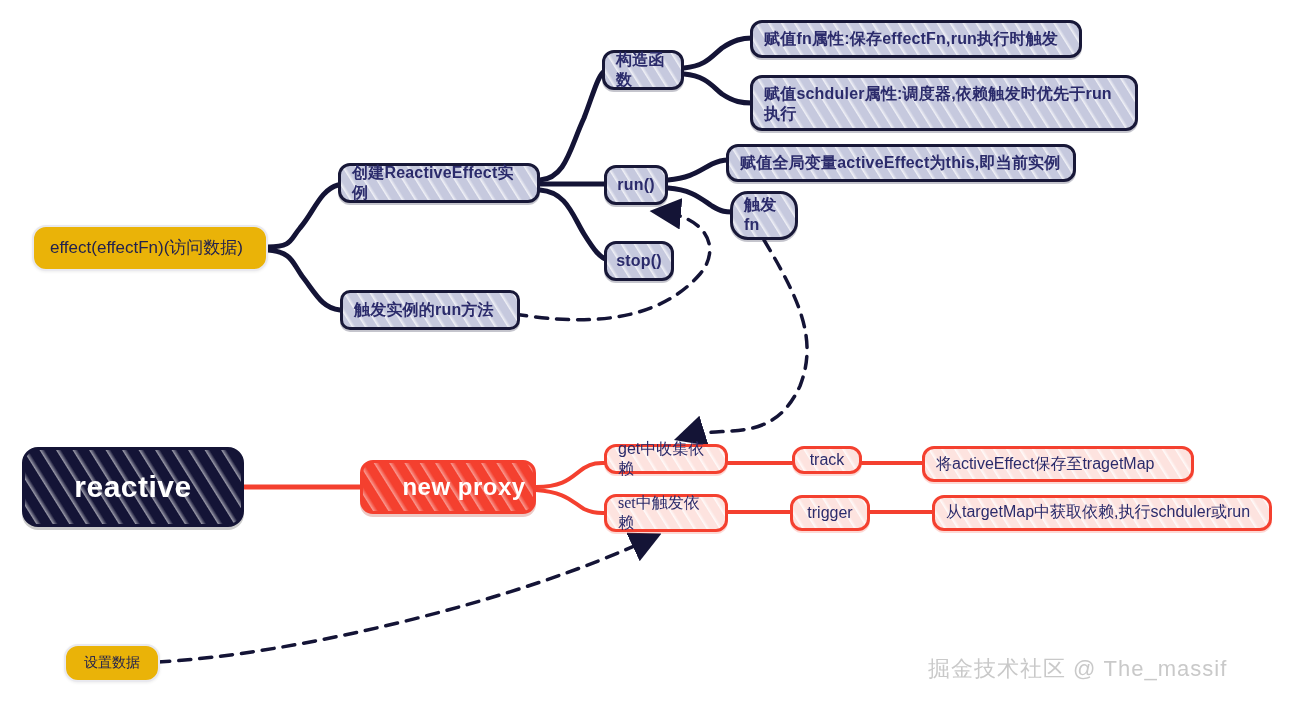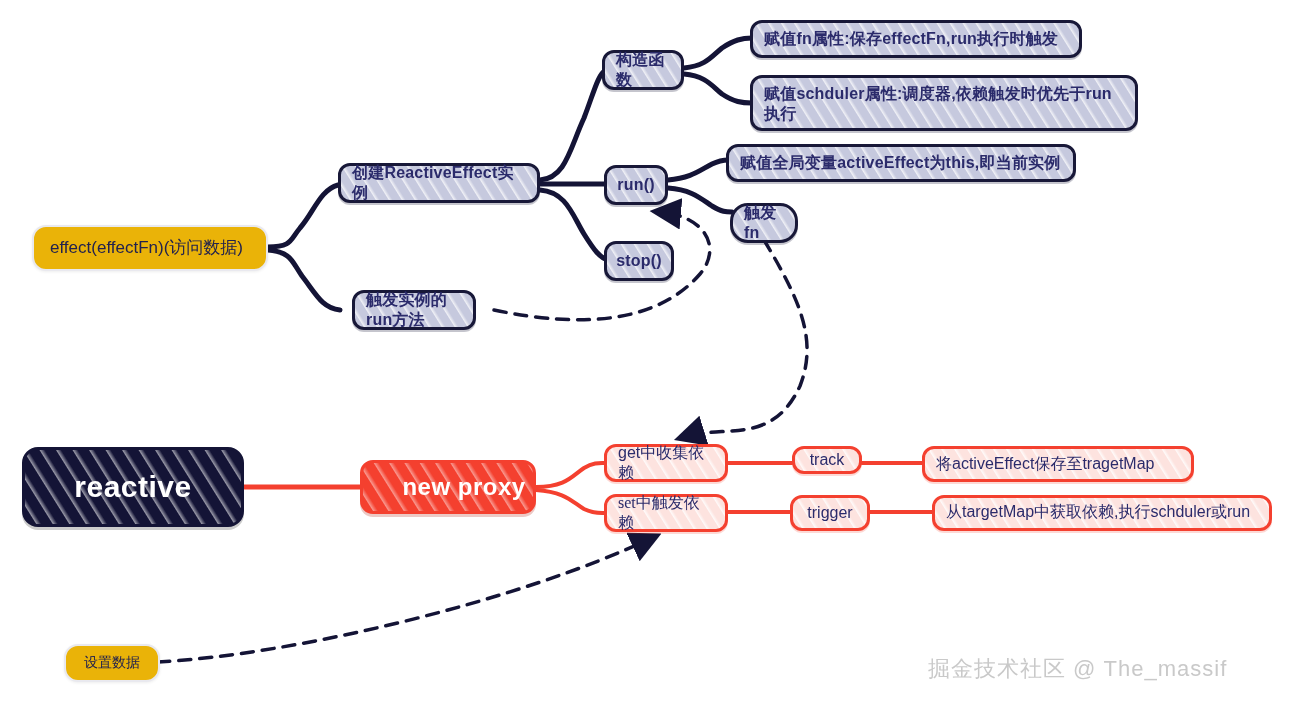--- a/index.html
+++ b/index.html
@@ -160,21 +160,21 @@
   </svg>
 
   <div class="node n-white" style="left:32px;top:225px;width:236px;height:46px;">
     <span>effect(effectFn)(访问数据)</span>
   </div>
 
   <div class="node n-gray" style="left:338px;top:163px;width:202px;height:40px;">
     <span>创建ReactiveEffect实例</span>
   </div>
 
-  <div class="node n-gray" style="left:352px;top:290px;width:124px;height:40px;">
+  <div class="node n-gray" style="left:340px;top:290px;width:180px;height:40px;border-radius:10px;">
     <span>触发实例的run方法</span>
   </div>
 
   <div class="node n-gray center" style="left:602px;top:50px;width:82px;height:40px;">
     <span>构造函数</span>
   </div>
 
   <div class="node n-gray center" style="left:604px;top:165px;width:64px;height:40px;">
     <span>run()</span>
   </div>
@@ -188,33 +188,33 @@
   </div>
 
   <div class="node n-gray" style="left:750px;top:75px;width:388px;height:56px;align-items:flex-start;padding-top:6px;">
     <span>赋值schduler属性:调度器,依赖触发时优先于run执行</span>
   </div>
 
   <div class="node n-gray" style="left:726px;top:144px;width:350px;height:38px;">
     <span>赋值全局变量activeEffect为this,即当前实例</span>
   </div>
 
-  <div class="node n-gray center" style="left:730px;top:203px;width:68px;height:40px;border-radius:18px;">
+  <div class="node n-gray center" style="left:730px;top:191px;width:68px;height:49px;border-radius:18px;">
     <span>触发fn</span>
   </div>
 
   <div class="node n-root" style="left:22px;top:447px;width:222px;height:80px;">
     <span>reactive</span>
   </div>
 
   <div class="node n-redsolid" style="left:360px;top:460px;width:176px;height:54px;padding-left:32px;">
     <span>new proxy</span>
   </div>
 
-  <div class="node n-redlite center" style="left:604px;top:444px;width:124px;height:38px;">
+  <div class="node n-redlite center" style="left:604px;top:444px;width:124px;height:30px;">
     <span>get中收集依赖</span>
   </div>
 
   <div class="node n-redlite center" style="left:604px;top:494px;width:124px;height:38px;font-family:Liberation Serif, serif;">
     <span>set中触发依赖</span>
   </div>
 
   <div class="node n-redlite center" style="left:792px;top:446px;width:70px;height:28px;">
     <span>track</span>
   </div>

